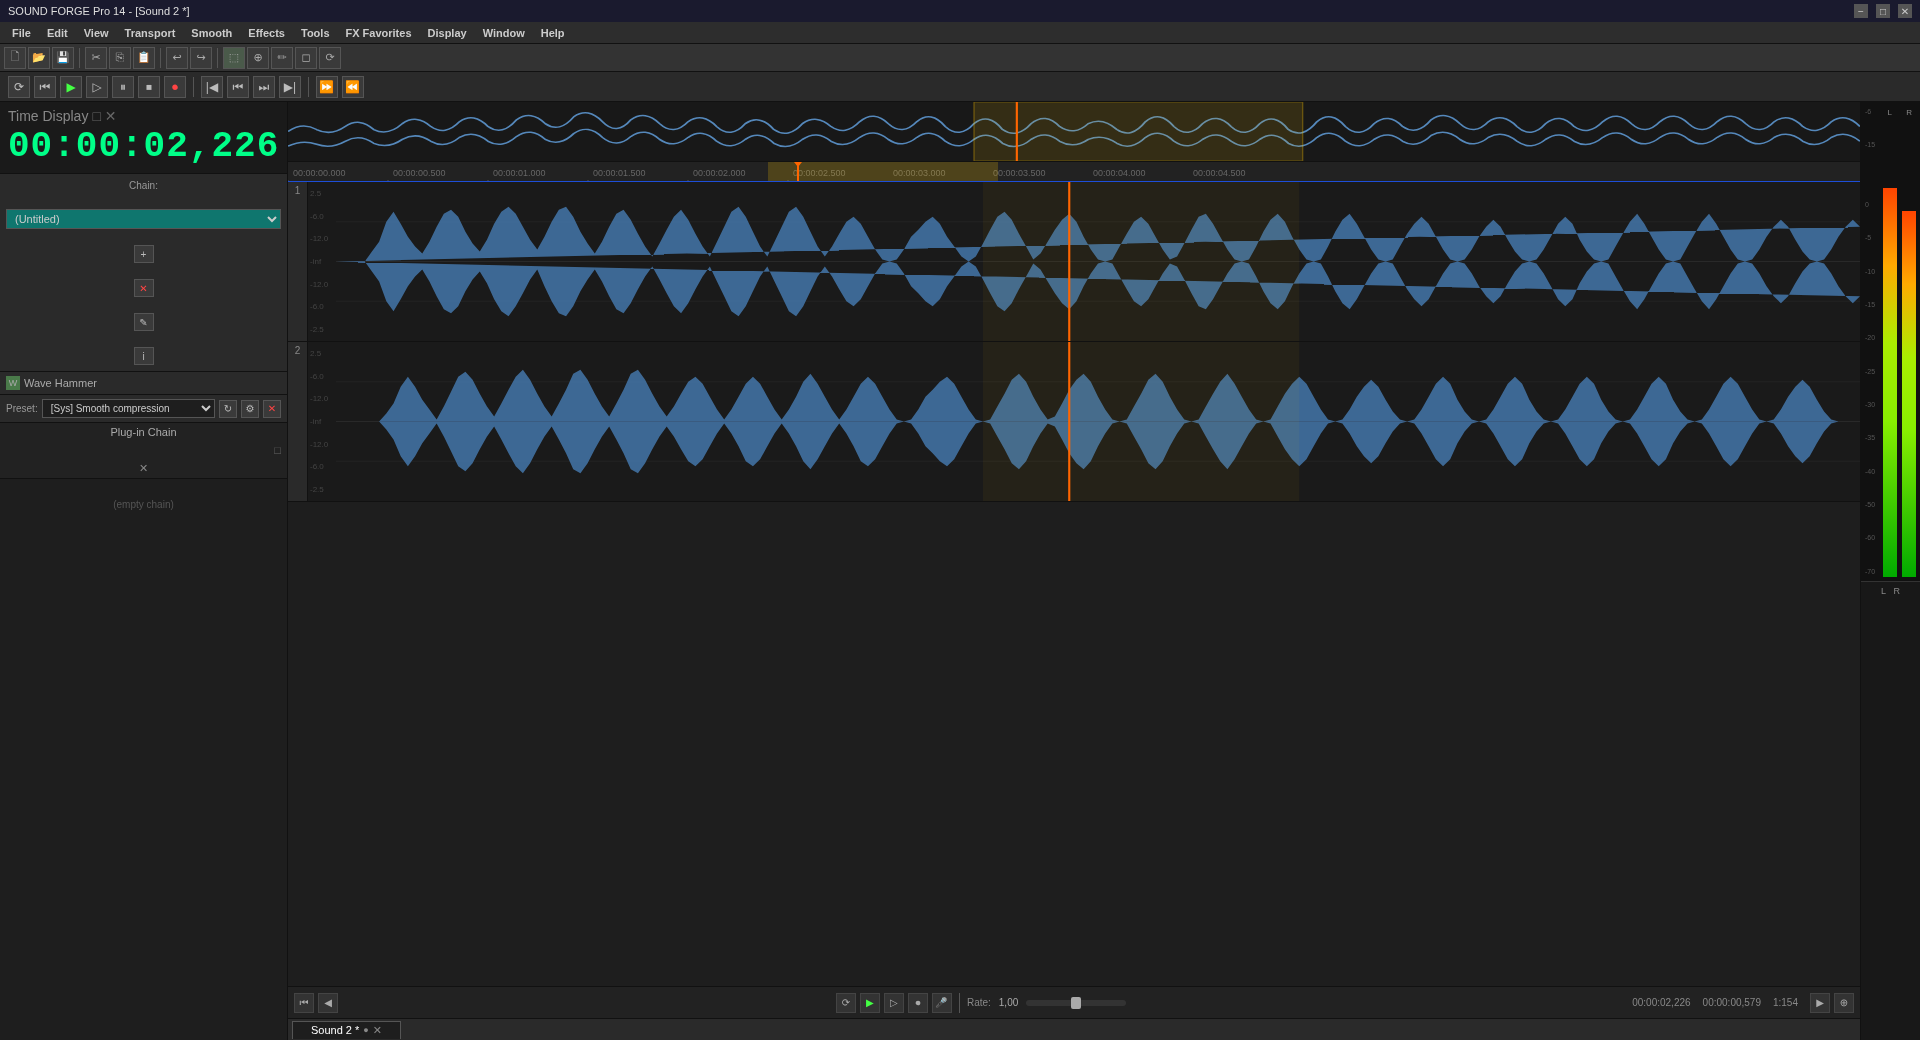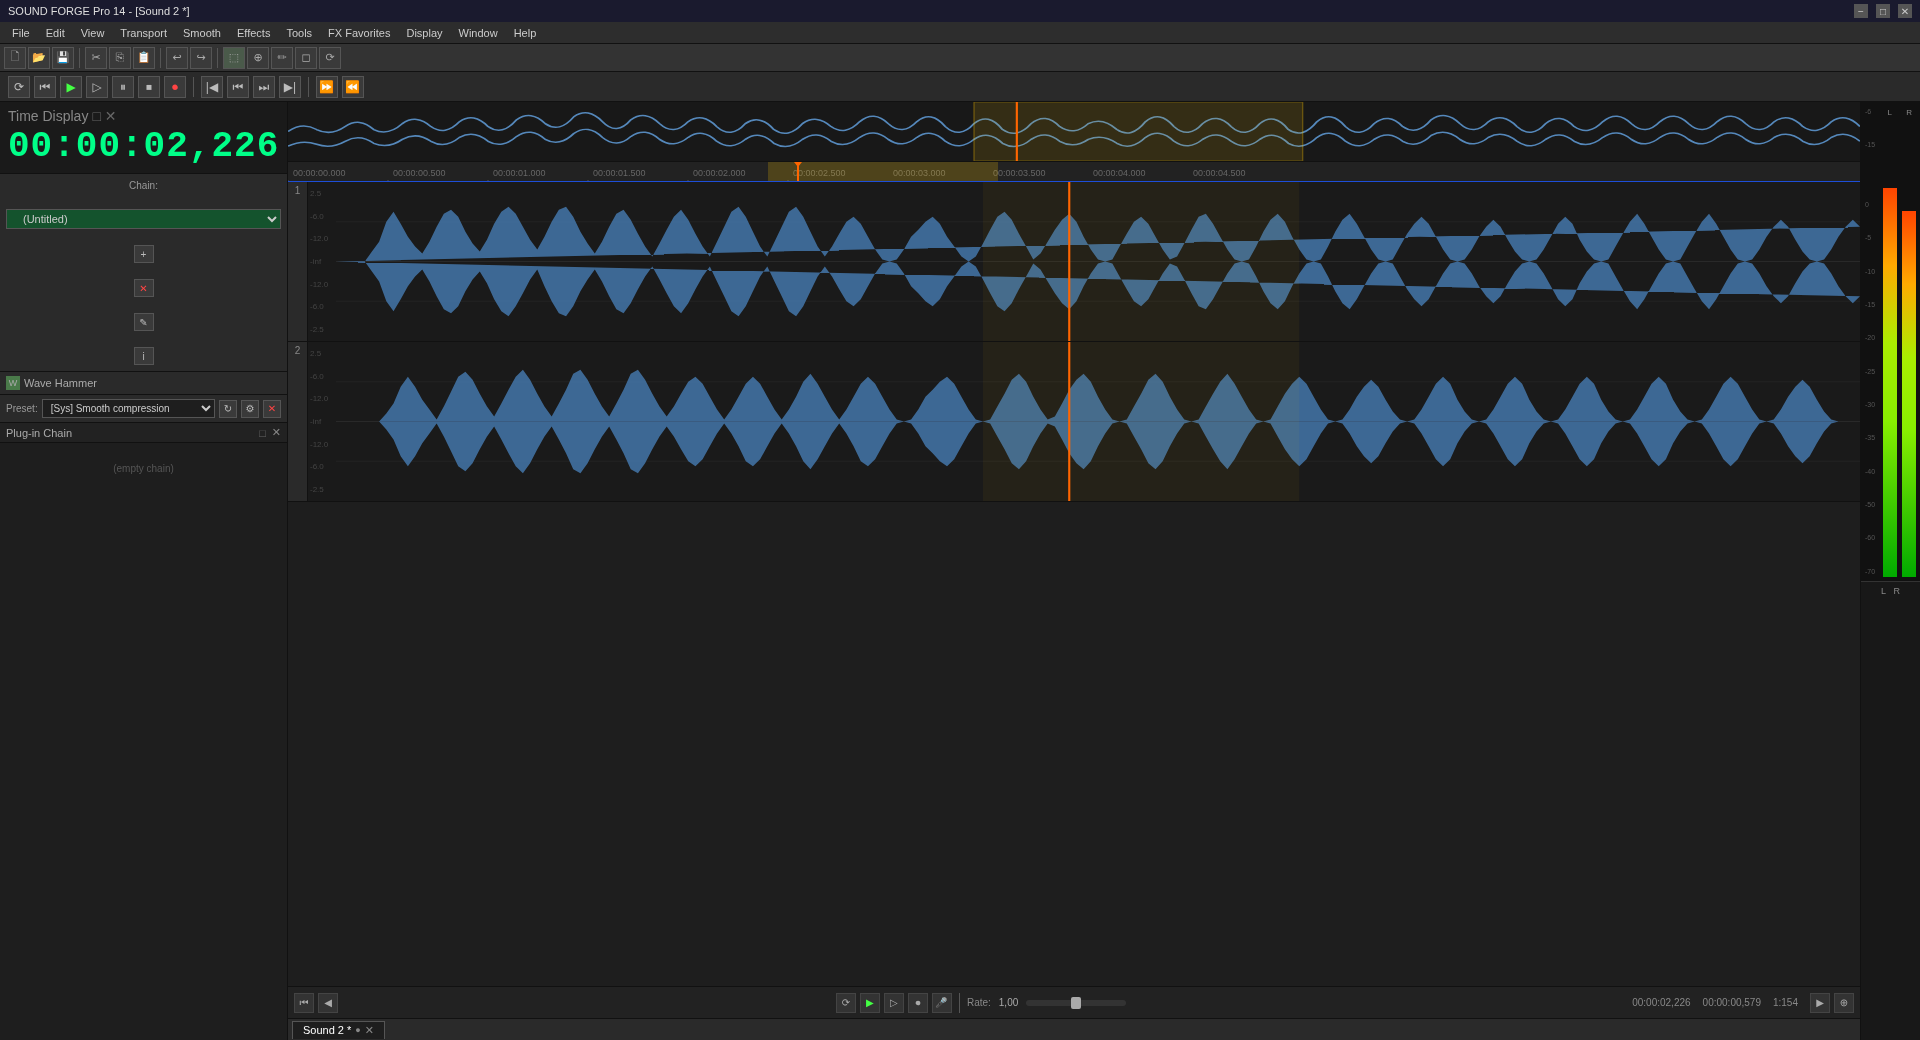--- a/index.html
+++ b/index.html
@@ -33,20 +33,21 @@
     }
 
     
     #menu-bar {
       height: 22px;
       background: #2d2d2d;
       display: flex;
       align-items: center;
       padding: 0 4px;
       border-bottom: 1px solid #111;
+      font-weight: bold;
     }
     .menu-item {
       padding: 2px 8px;
       cursor: pointer;
       color: #ccc;
       font-size: 11px;
     }
 
     
     #toolbar {
@@ -119,24 +120,24 @@
     }
 
     
     #chain-panel {
       padding: 6px;
       border-bottom: 1px solid #111;
     }
     #chain-panel label { color: #999; font-size: 10px; }
     #chain-select {
       width: 100%;
-      background: #14532d;
+      background: #0f766e;
       color: #ccc;
       border: 1px solid #555;
-      padding: 2px 12px;
+      padding: 2px 4px;
       font-size: 11px;
       margin-top: 2px;
     }
     .chain-btn {
       width: 20px; height: 18px;
       background: #3a3a3a; border: 1px solid #555;
       display: flex; align-items: center; justify-content: center;
       cursor: pointer; color: #bbb; font-size: 10px;
     }
 
@@ -178,21 +179,21 @@
       flex: 1;
       overflow: hidden;
       display: flex;
       flex-direction: column;
     }
     #plugin-chain-header {
       background: #222;
       padding: 3px 6px;
       display: flex; align-items: center; gap: 6px;
       border-bottom: 1px solid #111;
-      font-size: 11px; color: #aaa;
+      font-size: 11px; color: #aaa; flex-direction: column;
     }
     #plugin-chain-header .close-x { cursor: pointer; color: #888; }
 
     
     #center-area {
       flex: 1;
       display: flex;
       flex-direction: column;
       background: #1e1e1e;
     }
@@ -264,21 +265,21 @@
     
     #tab-bar {
       height: 22px;
       background: #2a2a2a;
       border-top: 1px solid #111;
       display: flex;
       align-items: center;
       padding: 0 4px;
     }
     .tab {
-      padding: 2px 10px;
+      padding: 2px 18px;
       background: #333;
       border: 1px solid #555;
       border-bottom: none;
       color: #ccc;
       font-size: 11px;
       cursor: pointer;
       display: flex; align-items: center; gap: 4px;
     }
     .tab.active { background: #1e1e1e; color: #fff; }
 

